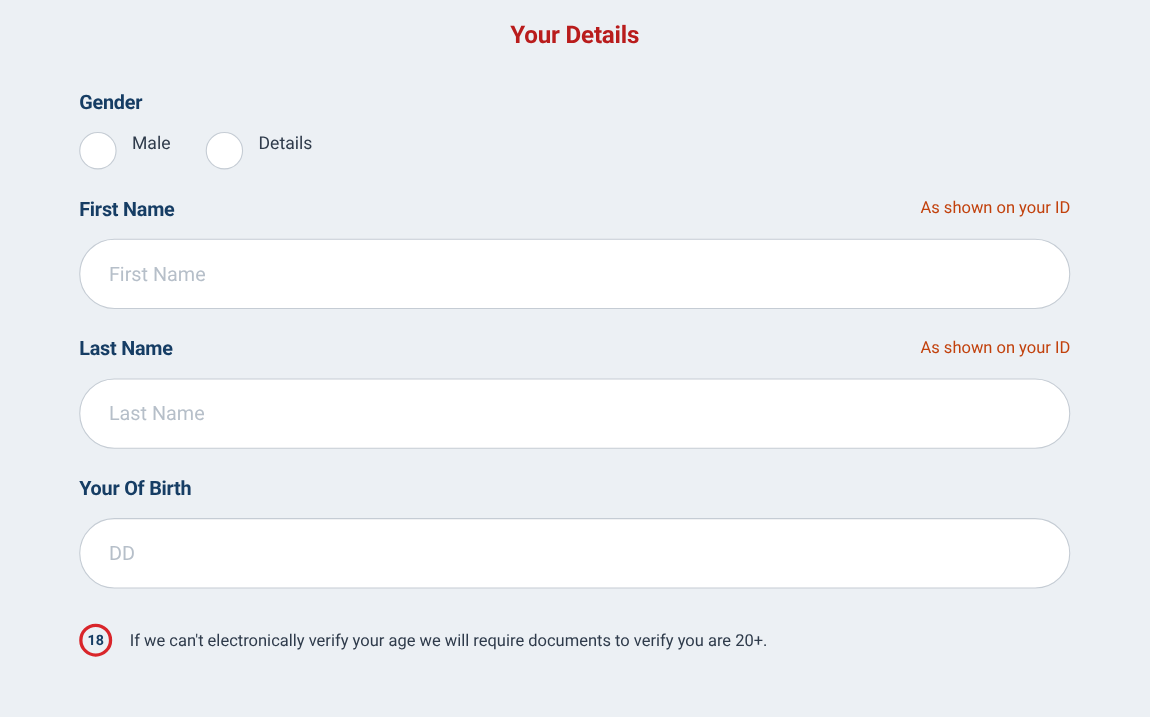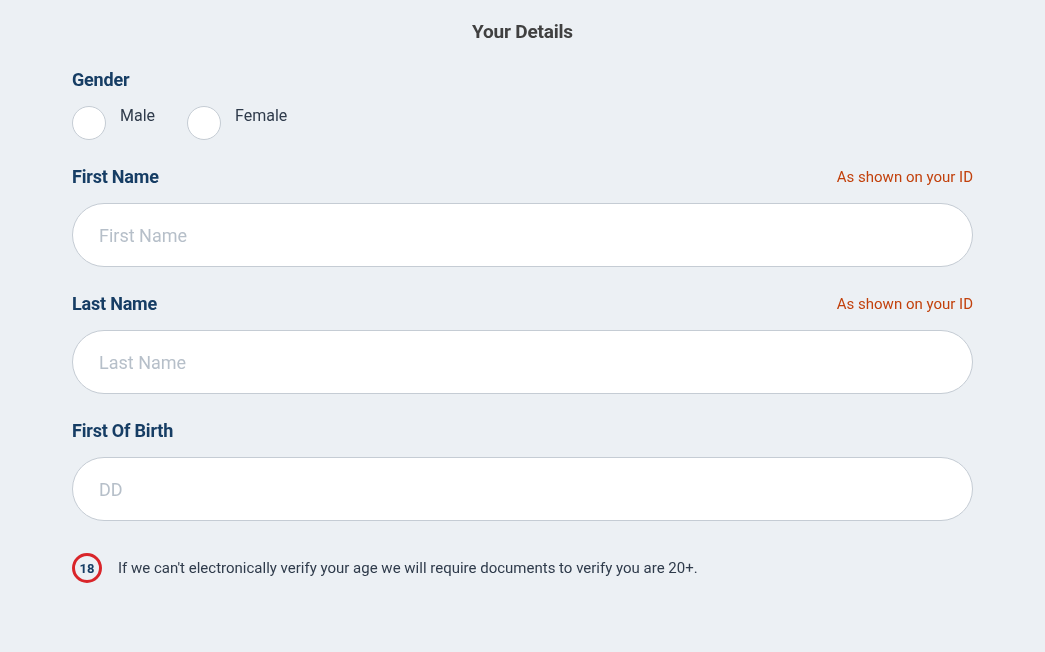--- a/index.html
+++ b/index.html
@@ -9,33 +9,33 @@
     }
     body {
       font-family: -apple-system, BlinkMacSystemFont, 'Segoe UI', Roboto, Helvetica, Arial, sans-serif;
       background-color: #ecf0f4;
       width: 1045px;
       height: 652px;
       padding: 20px 72px;
     }
     .page-title {
       text-align: center;
-      font-size: 19px;
+      font-size: 22px;
       font-weight: 700;
-      color: #404040;
-      margin-bottom: 26px;
+      color: #b91c1c;
+      margin-bottom: 38px;
       letter-spacing: -0.2px;
     }
     .form-group {
       margin-bottom: 26px;
     }
     .label-row {
       display: flex;
       justify-content: space-between;
-      align-items: center;
+      align-items: flex-start;
       margin-bottom: 16px;
     }
     .field-label {
       font-size: 18px;
       font-weight: 700;
       color: #163d64;
       letter-spacing: -0.2px;
     }
     .field-hint {
       font-size: 15px;
@@ -131,21 +131,21 @@
   <div class="label-row">
     <span class="field-label">Gender</span>
   </div>
   <div class="radio-group">
     <label class="radio-item">
       <span class="radio-circle"></span>
       <span class="radio-label">Male</span>
     </label>
     <label class="radio-item">
       <span class="radio-circle"></span>
-      <span class="radio-label">Female</span>
+      <span class="radio-label">Details</span>
     </label>
   </div>
 </div>
 
 <div class="form-group">
   <div class="label-row">
     <span class="field-label">First Name</span>
     <span class="field-hint">As shown on your ID</span>
   </div>
   <input type="text" class="text-input" placeholder="First Name" style="">
@@ -154,21 +154,21 @@
 <div class="form-group">
   <div class="label-row">
     <span class="field-label">Last Name</span>
     <span class="field-hint">As shown on your ID</span>
   </div>
   <input type="text" class="text-input" placeholder="Last Name" style="">
 </div>
 
 <div class="form-group">
   <div class="label-row">
-    <span class="field-label">First Of Birth</span>
+    <span class="field-label">Your Of Birth</span>
   </div>
   <div class="dob-row">
     <input type="text" class="dob-input" placeholder="DD" style="">
   </div>
 </div>
 
 <div class="notice-row">
   <div class="age-badge">18</div>
   <div class="notice-text">If we can't electronically verify your age we will require documents to verify you are 20+.</div>
 </div>

